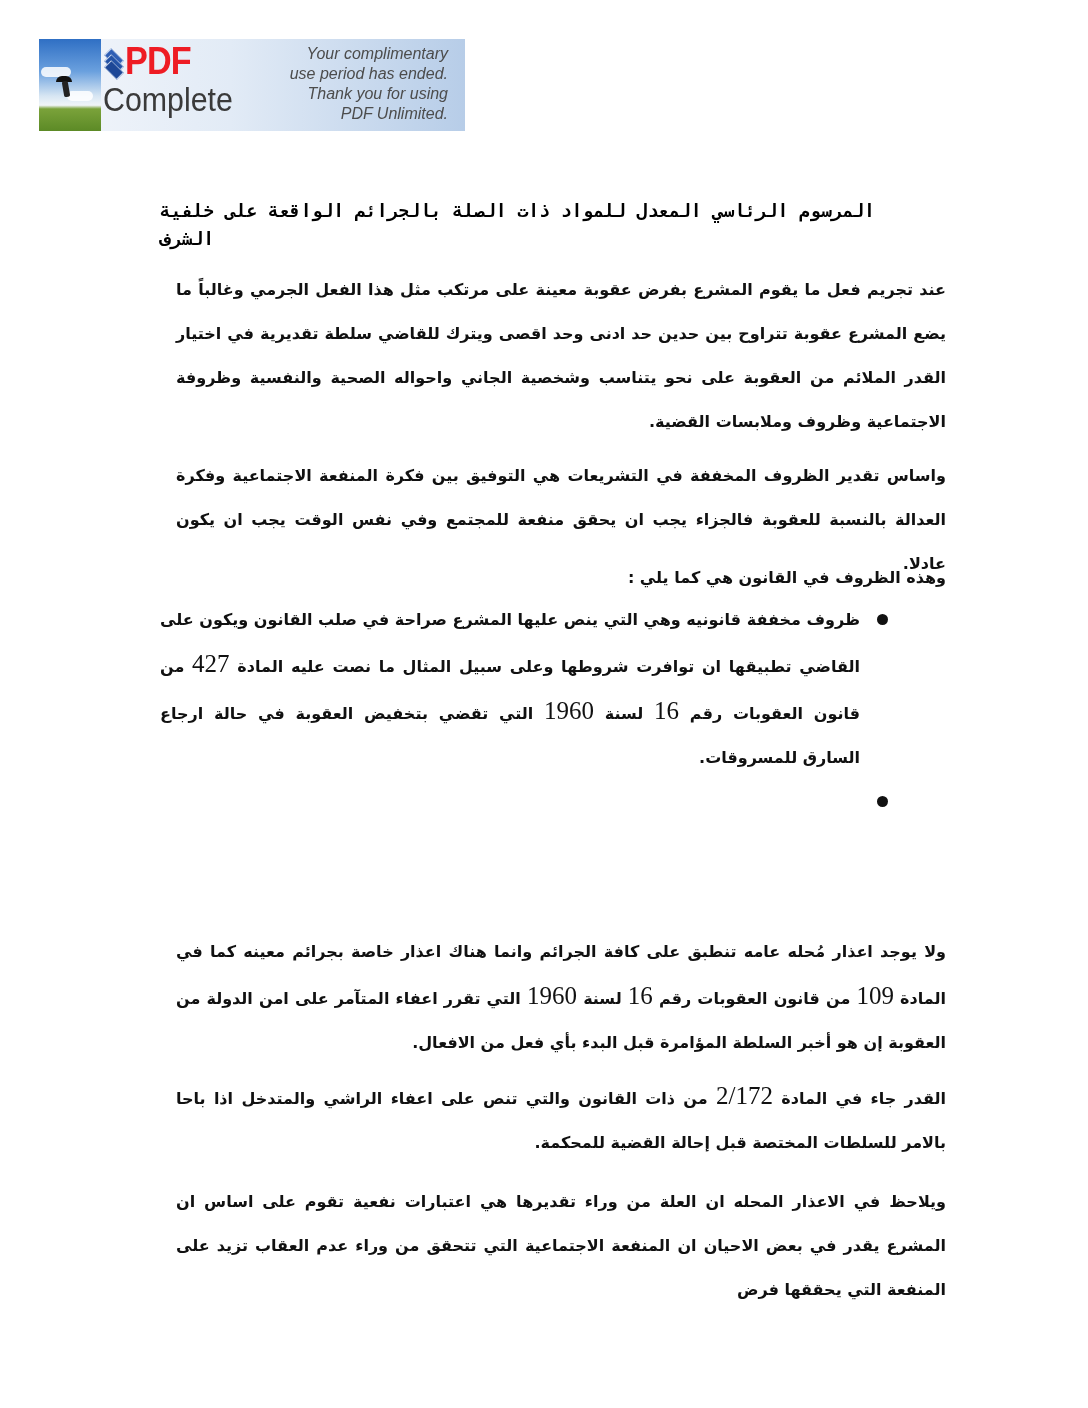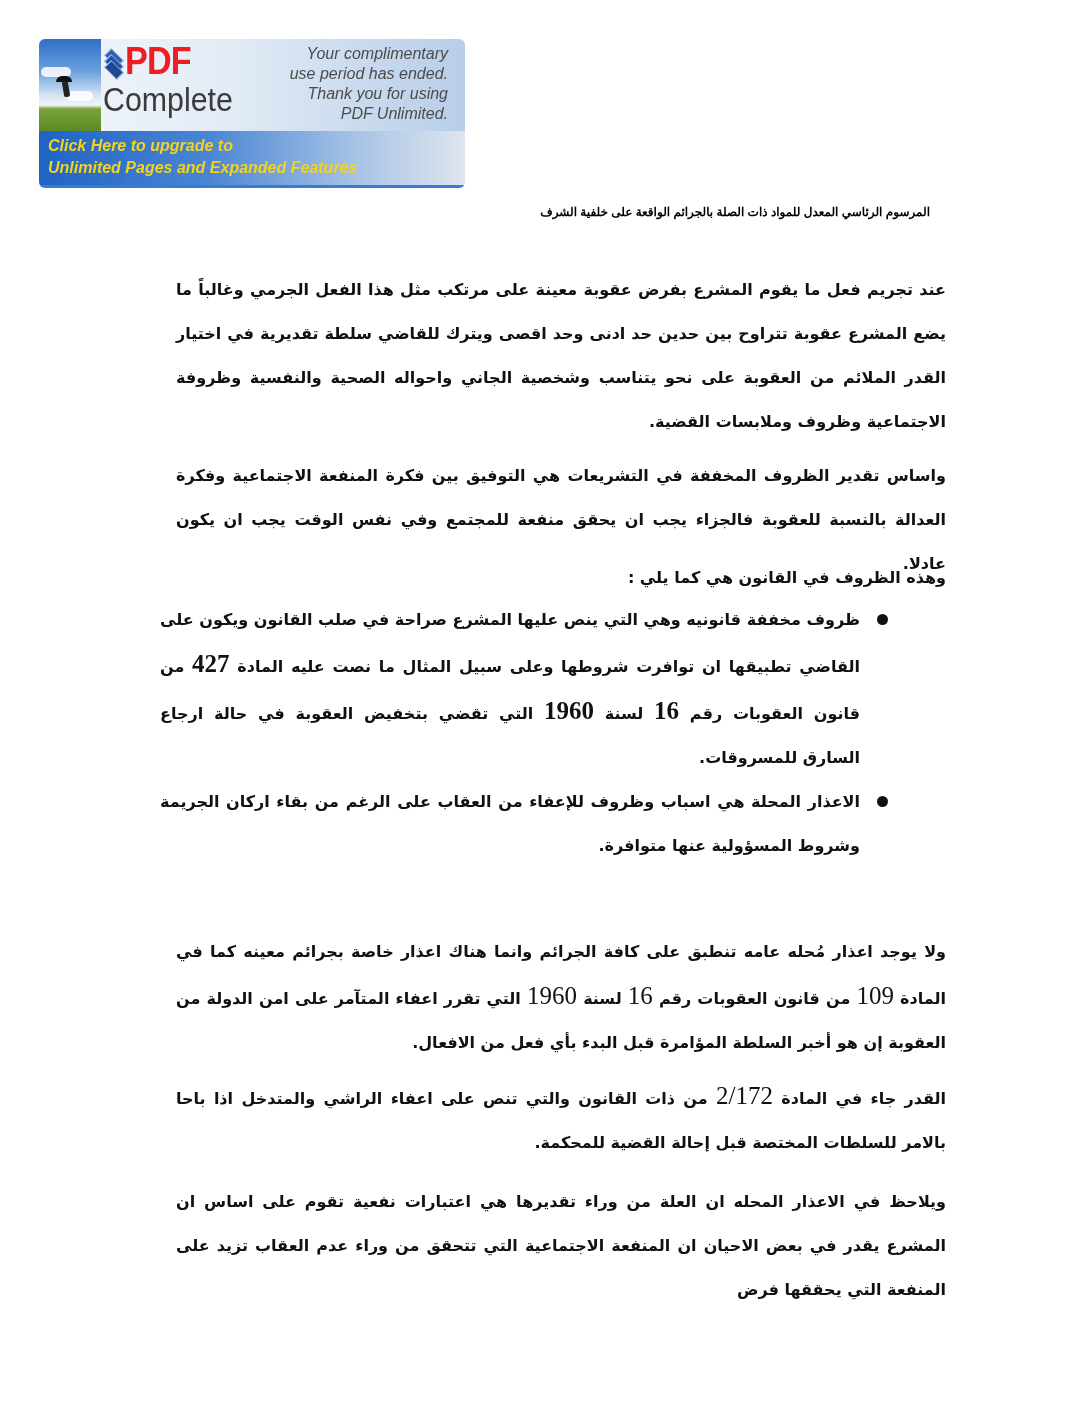--- a/index.html
+++ b/index.html
@@ -17,21 +17,20 @@
     }
     
     .banner {
       position: absolute;
       left: 39px;
       top: 39px;
       width: 426px;
       height: 149px;
       cursor: pointer;
       overflow: hidden;
-      border-radius: 6px;
     }
     .banner-top {
       position: absolute;
       left: 0; top: 0;
       width: 426px; height: 92px;
       background: linear-gradient(90deg, #f3f6fb 0%, #e2ebf6 45%, #b7cde8 100%);
     }
     .banner-photo {
       position: absolute;
       left: 0; top: 0;
@@ -122,23 +121,23 @@
       line-height: 22px;
       color: #f5d31d;
       white-space: nowrap;
     }
     .doc-title {
       position: absolute;
       left: 160px;
       width: 770px;
       top: 198px;
       direction: rtl;
-      text-align: right;
-      font-family: Liberation Sans, sans-serif;
-      font-size: 12px;
+      text-align: left;
+      font-family: Liberation Mono, monospace;
+      font-size: 18px;
       font-weight: bold;
       line-height: 28px;
       color: #000;
     }
     .para {
       position: absolute;
       left: 160px;
       width: 770px;
       direction: rtl;
       text-align: justify;
@@ -170,21 +169,21 @@
       text-align: justify;
       text-align-last: right;
       font-family: "DejaVu Sans", sans-serif;
       font-size: 16px;
       font-weight: bold;
       line-height: 44px;
       color: #111;
     }
     .bullet-item .num {
       font-family: "Liberation Serif", serif;
-      font-weight: bold;
+      font-weight: normal;
       font-size: 25px;
     }
     .bullet-dot {
       position: absolute;
       right: 42px;
       top: 16px;
       width: 11px;
       height: 11px;
       border-radius: 50%;
       background: #111;
@@ -208,44 +207,37 @@
     </div>
     <div class="logo-pdf">PDF</div>
     <div class="logo-complete">Complete</div>
     <div class="banner-msg">
       <div>Your complimentary</div>
       <div>use period has ended.</div>
       <div>Thank you for using</div>
       <div>PDF Unlimited.</div>
     </div>
   </div>
-  <div class="banner-bottom">
-    <div class="banner-cta">
-      <div>Click Here to upgrade to</div>
-      <div>Unlimited Pages and Expanded Features</div>
-    </div>
-  </div>
 </div>
 
 <div class="doc-title">المرسوم الرئاسي المعدل للمواد ذات الصلة بالجرائم الواقعة على خلفية الشرف</div>
 
 <p class="para" style="top:252px;">عند تجريم  فعل ما يقوم المشرع بفرض عقوبة معينة على مرتكب مثل هذا الفعل الجرمي وغالباً ما يضع المشرع عقوبة تتراوح بين حدين حد ادنى وحد اقصى ويترك للقاضي سلطة تقديرية في اختيار القدر الملائم من العقوبة على نحو يتناسب وشخصية الجاني واحواله الصحية والنفسية وظروفة الاجتماعية وظروف وملابسات القضية.</p>
 
 <p class="para" style="top:438px;">واساس تقدير الظروف المخففة في التشريعات هي التوفيق بين فكرة المنفعة الاجتماعية وفكرة العدالة بالنسبة للعقوبة فالجزاء يجب ان يحقق منفعة للمجتمع وفي نفس الوقت يجب ان يكون عادلا.</p>
 
 <p class="para" style="top:540px;">وهذه الظروف في القانون هي كما يلي :</p>
 
 <ul class="bullet-list" style="top:598px;">
   <li class="bullet-item">
     <span class="bullet-dot"></span>
     <span>ظروف مخففة قانونيه وهي التي ينص عليها المشرع صراحة في صلب القانون ويكون على القاضي تطبيقها ان توافرت شروطها وعلى سبيل المثال ما نصت عليه المادة </span><span class="num">427</span><span> من قانون العقوبات رقم </span><span class="num">16</span><span> لسنة </span><span class="num">1960</span><span> التي تقضي بتخفيض العقوبة في حالة ارجاع السارق للمسروقات.</span>
   </li>
   <li class="bullet-item">
     <span class="bullet-dot"></span>
-    <span>الاعذار المحلة هي اسباب وظروف للإعفاء من العقاب على الرغم من بقاء اركان الجريمة وشروط المسؤولية عنها متوافرة.</span>
   </li>
 </ul>
 
 <p class="para" style="top:914px;"><span>ولا يوجد اعذار مُحله عامه تنطبق على كافة الجرائم وانما هناك اعذار خاصة بجرائم معينه كما في المادة </span><span class="num">109</span><span> من قانون العقوبات رقم </span><span class="num">16</span><span> لسنة </span><span class="num">1960</span><span> التي تقرر اعفاء المتآمر على امن الدولة من العقوبة إن هو أخبر السلطة المؤامرة قبل البدء بأي فعل من الافعال.</span></p>
 
 <p class="para" style="top:1058px;"><span>القدر جاء في المادة </span><span class="num">2/172</span><span> من ذات القانون والتي تنص على اعفاء الراشي والمتدخل اذا باحا بالامر للسلطات المختصة قبل إحالة القضية للمحكمة.</span></p>
 
 <p class="para" style="top:1164px;">ويلاحظ في الاعذار المحله ان العلة من وراء تقديرها هي اعتبارات نفعية تقوم على اساس ان المشرع يقدر في بعض الاحيان ان المنفعة الاجتماعية التي تتحقق من وراء عدم العقاب تزيد على المنفعة التي يحققها فرض</p>
 
 </body></html>

